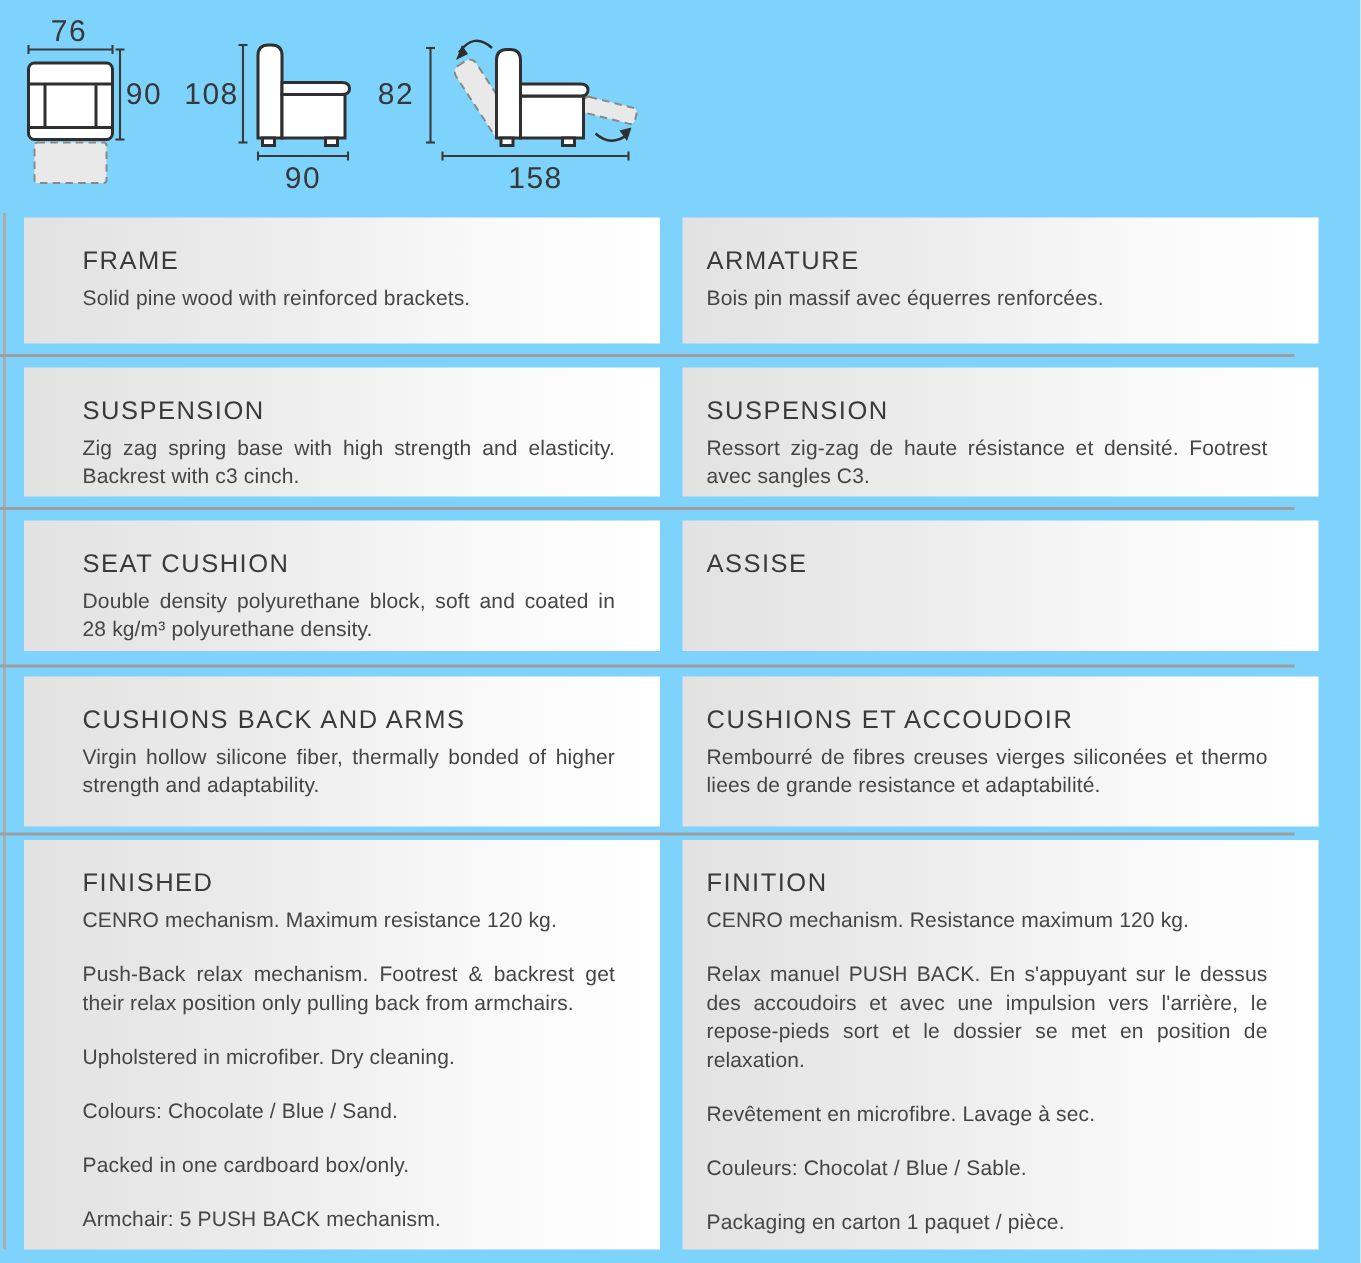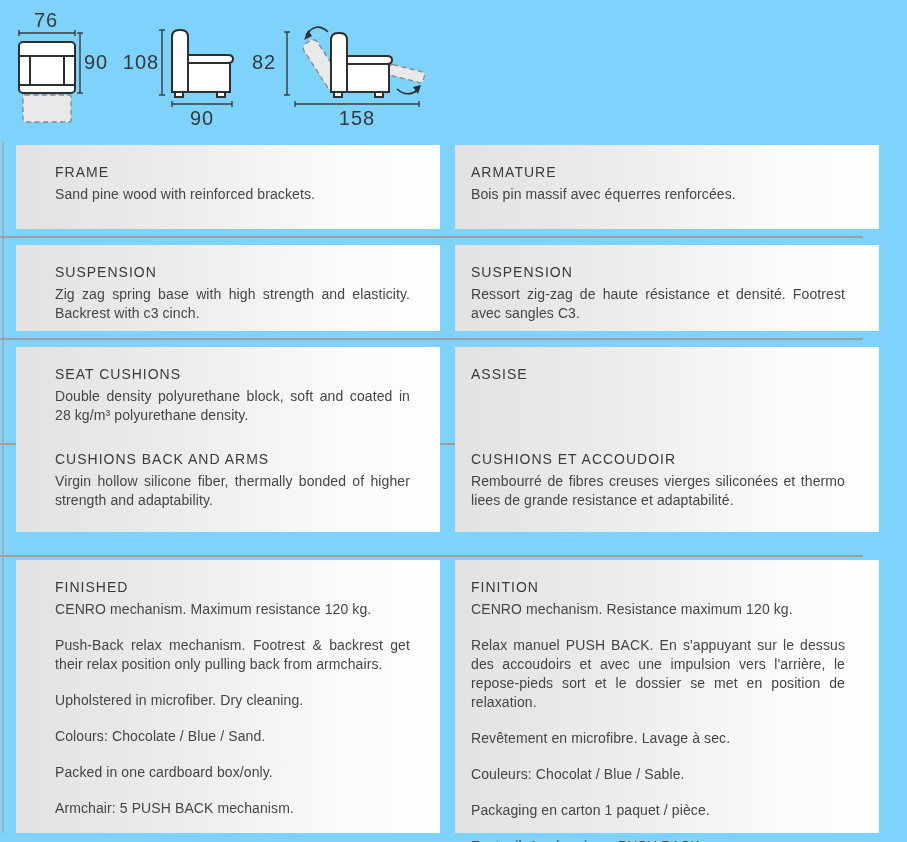--- a/index.html
+++ b/index.html
@@ -21,31 +21,31 @@
     background:#ababab;
   }
   .separator{
     position:absolute;left:0;width:863px;height:2px;background:#9e9e9e;
   }
   .sep1{top:236px}.sep2{top:338px}.sep3{top:443px}.sep4{top:555px}
   .row{position:absolute;left:0;width:907px;}
   .row1{top:145px;height:84px}
   .row2{top:245px;height:86px}
   .row3{top:347px;height:87px}
-  .row4{top:432px;height:100px}
+  .row4{top:451px;height:100px}
   .row5{top:560px;height:273px}
   .cell{
     position:absolute;top:0;bottom:0;box-sizing:border-box;
     background:linear-gradient(90deg,#e2e2e2 0%,#ececec 38%,#fafafa 75%,#ffffff 100%);
   }
   .cell.left {left:16px;width:424px;padding:19px 30px 0 39px;}
   .cell.right{left:455px;width:424px;padding:19px 34px 0 16px;}
   .cell h3{
     margin:0 0 5px 0;
-    font-size:14px;font-weight:normal;
+    font-size:17px;font-weight:normal;
     letter-spacing:1px;color:#3a3a3a;
   }
   .cell p{
     margin:0 0 17px 0;
     font-size:14px;line-height:19px;
     color:#454545;text-align:justify;letter-spacing:0.1px;
   }
 </style>
 </head>
 <body>
@@ -143,42 +143,42 @@
   <div class="left-rail"></div>
   <div class="separator sep1"></div>
   <div class="separator sep2"></div>
   <div class="separator sep3"></div>
   <div class="separator sep4"></div>
 
   
   <div class="row row1">
     <div class="cell left">
       <h3>FRAME</h3>
-      <p>Sand pine wood with reinforced brackets.</p>
+      <p>Solid pine wood with reinforced brackets.</p>
     </div>
     <div class="cell right">
       <h3>ARMATURE</h3>
       <p>Bois pin massif avec équerres renforcées.</p>
     </div>
   </div>
 
   <div class="row row2">
     <div class="cell left">
       <h3>SUSPENSION</h3>
       <p>Zig zag spring base with high strength and elasticity. Backrest with c3 cinch.</p>
     </div>
     <div class="cell right">
       <h3>SUSPENSION</h3>
       <p>Ressort zig-zag de haute résistance et densité. Footrest avec sangles C3.</p>
     </div>
   </div>
 
   <div class="row row3">
     <div class="cell left">
-      <h3>SEAT CUSHIONS</h3>
+      <h3>SEAT CUSHION</h3>
       <p>Double density polyurethane block, soft and coated in 28 kg/m³ polyurethane density.</p>
     </div>
     <div class="cell right">
       <h3>ASSISE</h3>
     </div>
   </div>
 
   <div class="row row4">
     <div class="cell left">
       <h3>CUSHIONS BACK AND ARMS</h3>

